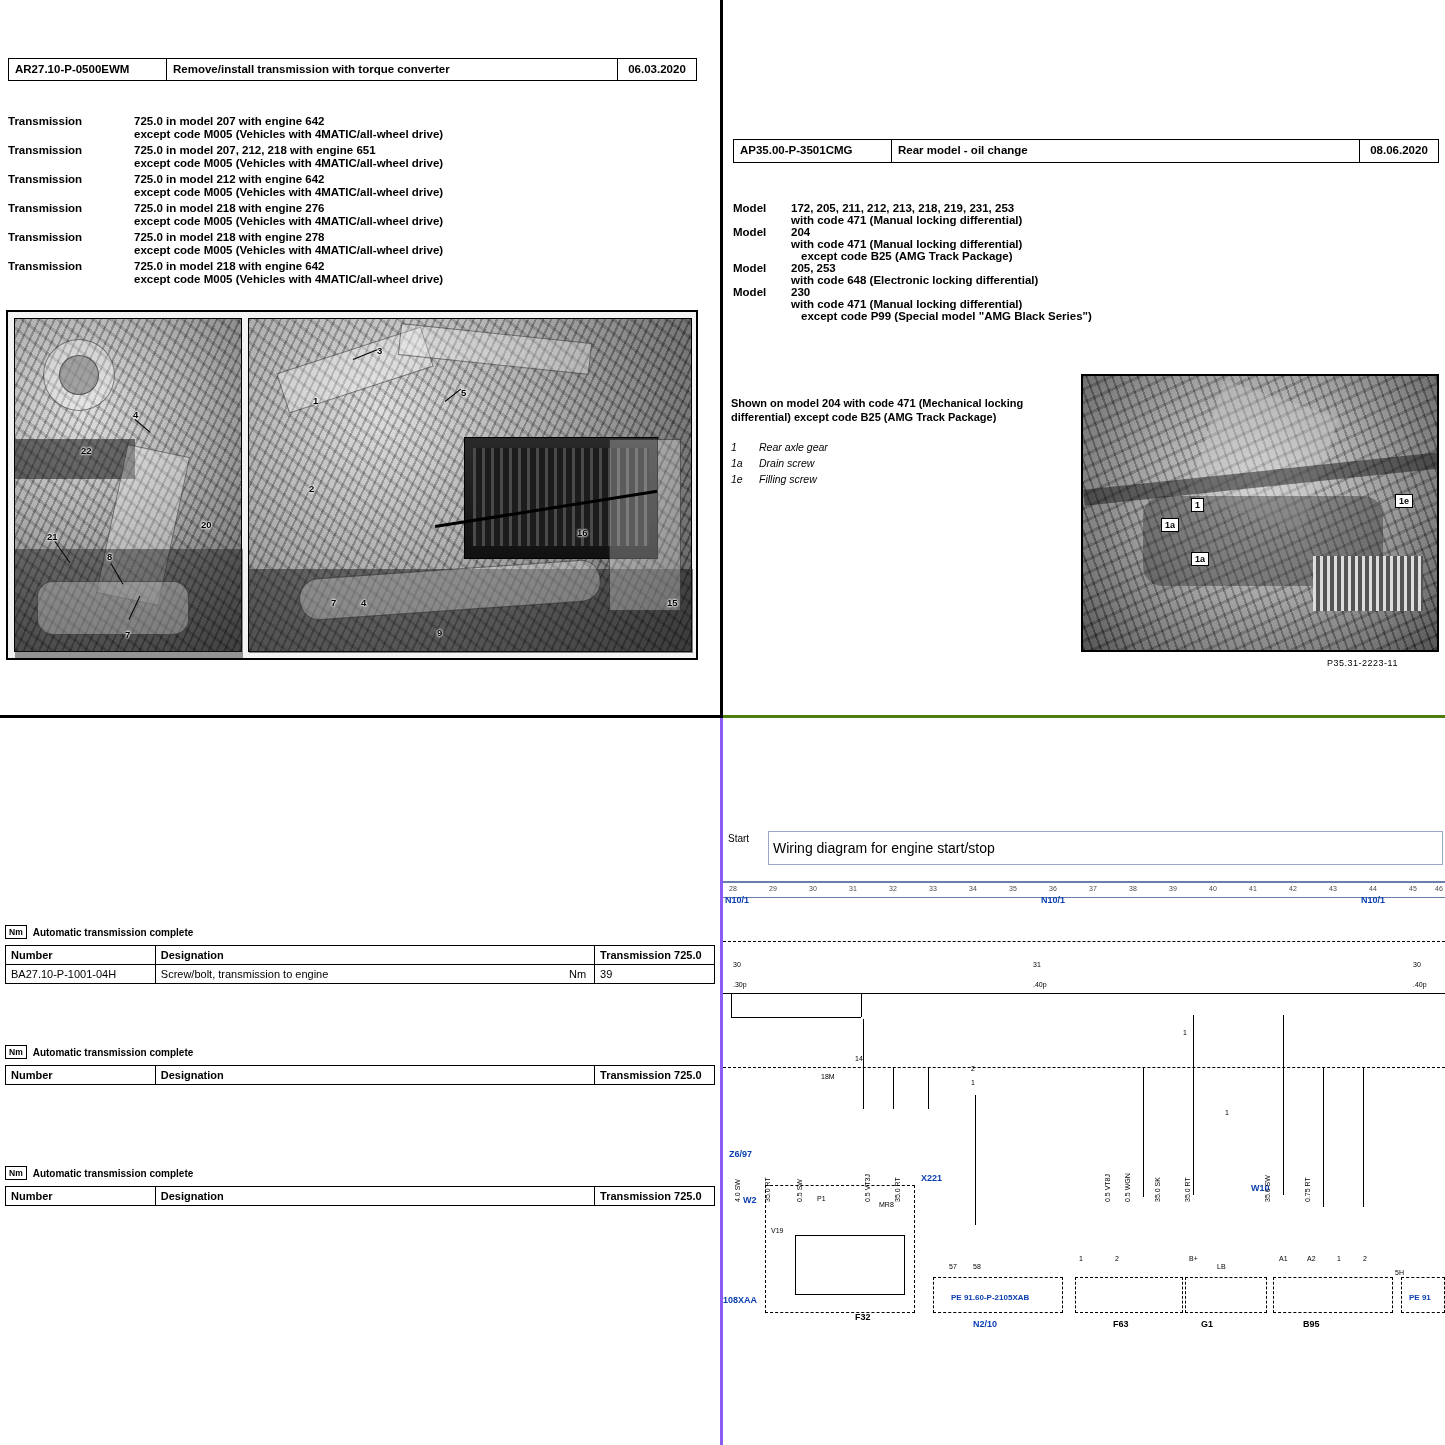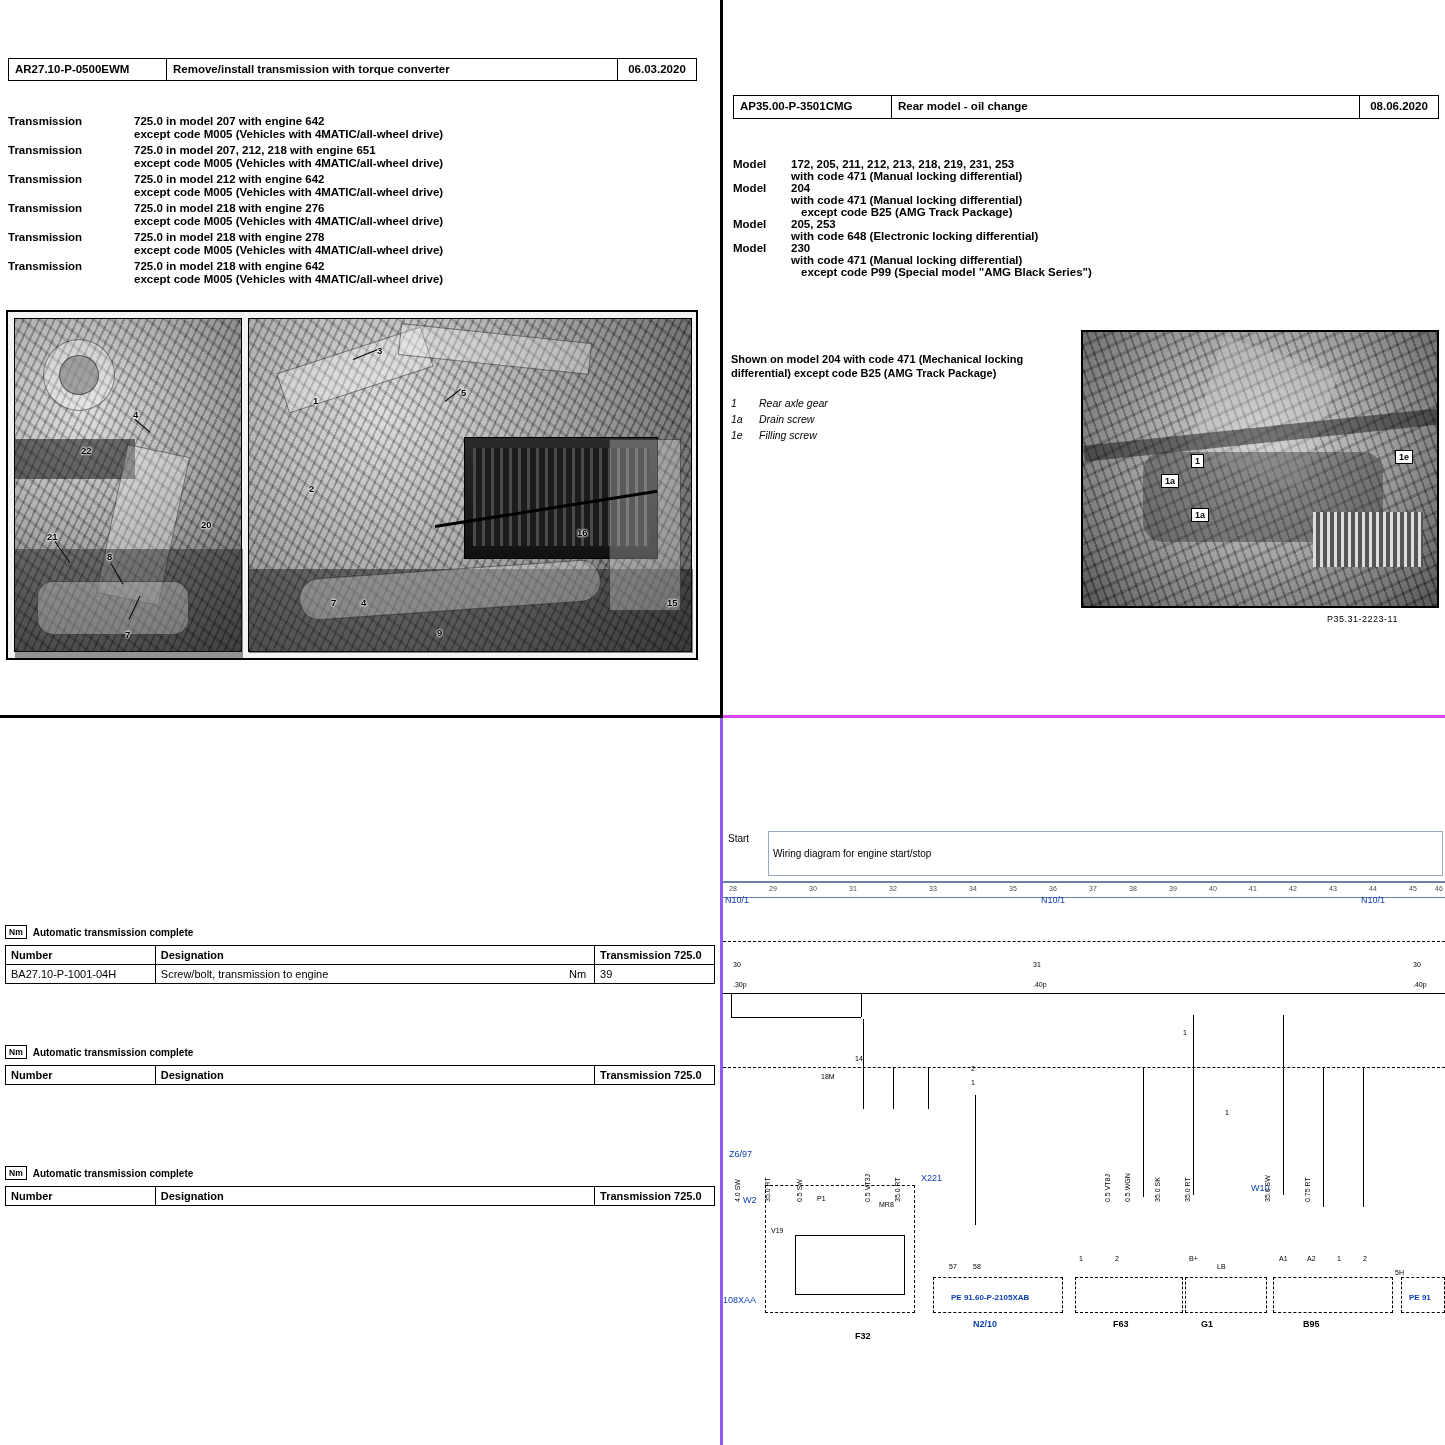--- a/index.html
+++ b/index.html
@@ -22,21 +22,21 @@
     display: grid;
     grid-template-columns: 723px 722px;
     grid-template-rows: 718px 727px;
   }
   .quad {
     position: relative;
     overflow: hidden;
     box-sizing: border-box;
   }
   .q-tl { border-right: 3px solid #000; border-bottom: 3px solid #000; }
-  .q-tr { border-bottom: 3px solid #d946ef; }
+  .q-tr { border-bottom: 3px solid #4d7c0f; margin-top: 44px; }
   .q-bl { border-right: 3px solid #8b5cf6; }
   .q-br { }
 
   
   .doc-header {
     display: flex;
     border: 1px solid #000;
     font-weight: bold;
     font-size: 11.5px;
     line-height: 1.1;
@@ -217,36 +217,36 @@
     background: #fff;
   }
   .wd-meta {
     position: absolute; left: 5px; top: 113px; width: 715px;
     font-size: 10px;
   }
   .wd-meta .mrow { display: flex; align-items: stretch; margin-bottom: 3px; }
   .wd-meta .mlabel { width: 40px; padding-top: 2px; }
   .wd-meta .mval {
     flex: 1; border: 1px solid #9aa7c7; background: #fff;
-    padding: 16px 4px; font-size: 10px;
+    padding: 8px 4px; font-size: 14px;
   }
   .wd-scale {
     position: absolute; left: 0; top: 163px; width: 722px; height: 14px;
     border-top: 2px solid #6a7fae; border-bottom: 1px solid #6a7fae;
     font-size: 7px; color: #4a4a4a;
   }
   .wd-scale span { position: absolute; top: 2px; }
   .wd-canvas { position: absolute; left: 0; top: 177px; width: 722px; height: 550px; }
   .dash-h {
     position: absolute; height: 0; border-top: 1px dashed #000; left: 0; right: 0;
   }
   .solid-h { position: absolute; height: 1px; background: #000; }
   .solid-v { position: absolute; width: 1px; background: #000; }
   .lbl-blue {
-    position: absolute; color: #0b3fb0; font-size: 9px; font-weight: normal;
+    position: absolute; color: #0b3fb0; font-size: 9px; font-weight: bold;
   }
   .lbl-sm {
     position: absolute; color: #000; font-size: 7px;
   }
   .lbl-rot {
     position: absolute; color: #000; font-size: 7px;
     transform: rotate(-90deg); transform-origin: left bottom; white-space: nowrap;
   }
   .comp-dash {
     position: absolute; border: 1px dashed #000; box-sizing: border-box;
@@ -557,21 +557,21 @@
         <span class="lbl-rot" style="left:178px;top:300px;">35.0 RT</span>
         <span class="lbl-rot" style="left:388px;top:300px;">0.5 VT8J</span>
         <span class="lbl-rot" style="left:408px;top:300px;">0.5 WGN</span>
         <span class="lbl-rot" style="left:438px;top:300px;">35.0 SK</span>
         <span class="lbl-rot" style="left:468px;top:300px;">35.0 RT</span>
         <span class="lbl-rot" style="left:548px;top:300px;">35.0 SW</span>
         <span class="lbl-rot" style="left:588px;top:300px;">0.75 RT</span>
 
         <div class="comp-dash" style="left:42px;top:290px;width:150px;height:128px;"></div>
         <div class="comp-solid" style="left:72px;top:340px;width:110px;height:60px;"></div>
-        <span class="comp-name" style="left:98px;top:436px;padding-left:34px;">F32</span>
+        <span class="comp-name" style="left:98px;top:417px;padding-left:34px;">F32</span>
         <span class="lbl-sm" style="left:48px;top:332px;">V19</span>
 
         <div class="comp-dash" style="left:210px;top:382px;width:130px;height:36px;"></div>
         <span class="comp-name blue" style="left:250px;top:424px;">N2/10</span>
         <span class="pe-ref" style="left:228px;top:398px;">PE 91.60-P-2105XAB</span>
 
         <div class="comp-dash" style="left:352px;top:382px;width:108px;height:36px;"></div>
         <span class="comp-name" style="left:390px;top:424px;">F63</span>
 
         <div class="comp-dash" style="left:462px;top:382px;width:82px;height:36px;"></div>

